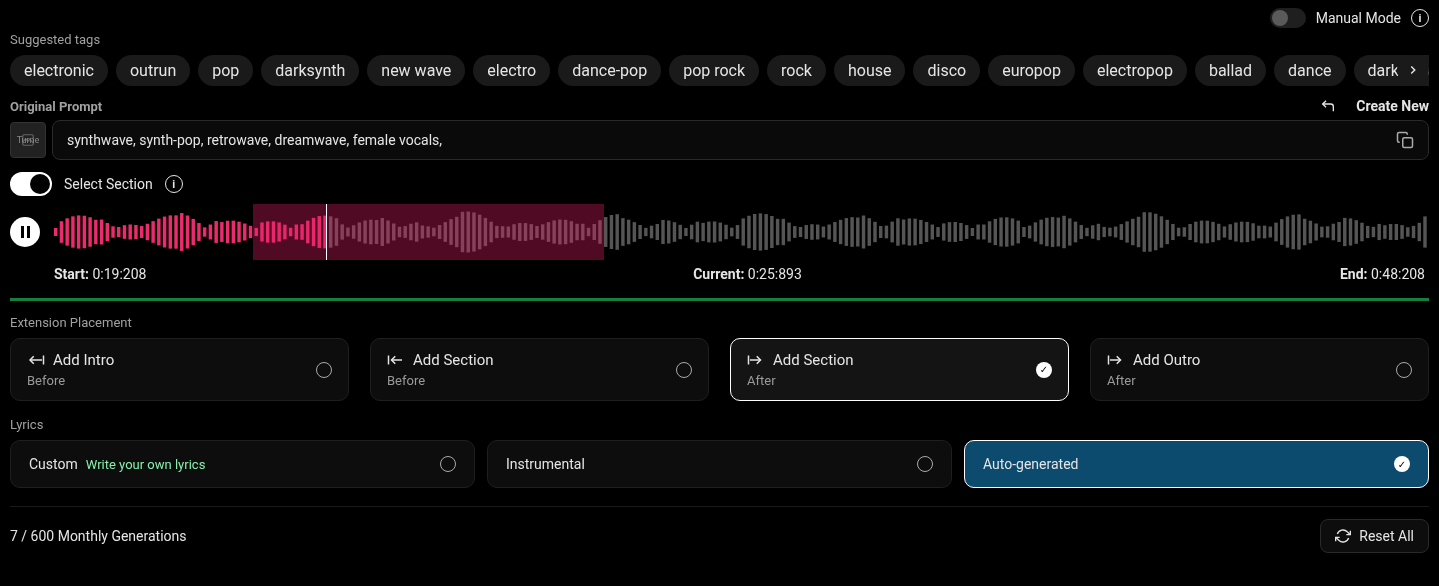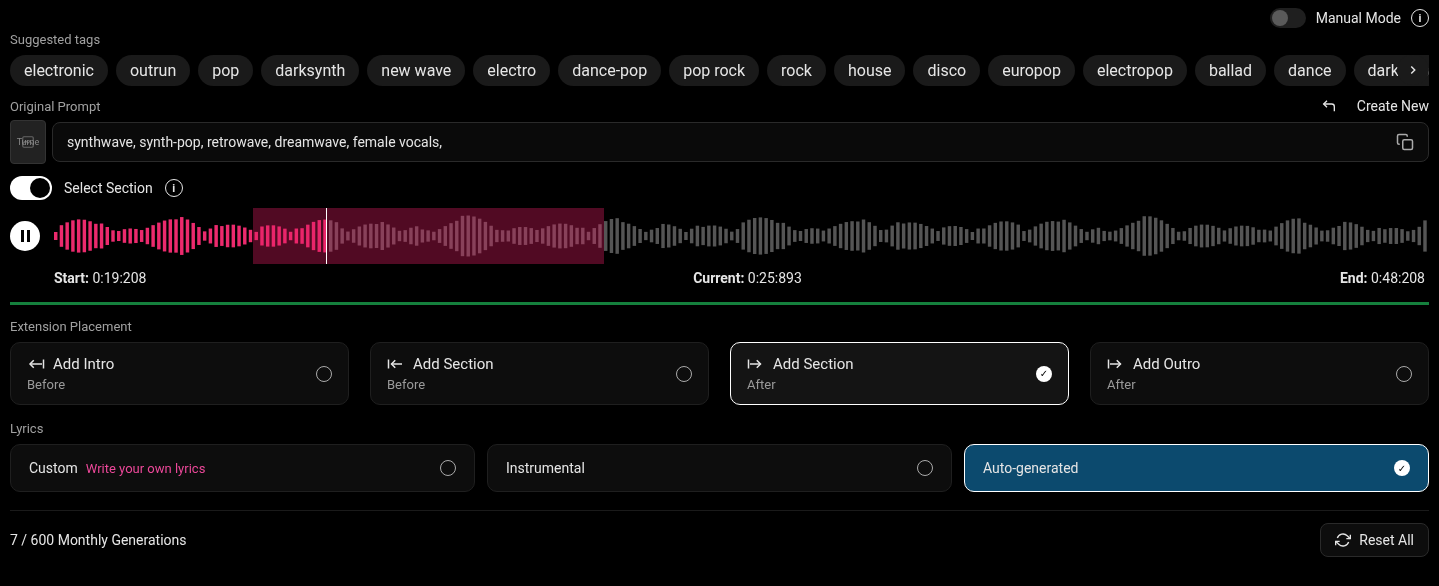--- a/index.html
+++ b/index.html
@@ -26,24 +26,24 @@
   .tags { display:flex; gap:8px; overflow:hidden; padding-right:40px; margin-bottom:12px; }
   .tag {
     background:#1a1a1a; color:#e5e5e5; border-radius:16px; padding:6px 14px; font-size:16px; white-space:nowrap; cursor:pointer;
   }
   .tag.faded { color:#555; }
   .tag-arrow {
     position:absolute; right:0; top:0; width:32px; height:30px; background:#1a1a1a; border-radius:16px;
     display:flex; align-items:center; justify-content:center; cursor:pointer;
   }
   
-  .prompt-header { display:flex; justify-content:space-between; align-items:flex-end; margin-bottom:6px; }
+  .prompt-header { display:flex; justify-content:space-between; align-items:flex-end; margin-bottom:6px;font-weight:bold; }
   .create-new { display:flex; align-items:center; gap:20px; cursor:pointer; font-size:14px; }
   .prompt-row { display:flex; align-items:center; gap:6px; margin-bottom:12px; }
-  .thumb { width:36px; height:44px; background:#222; border:1px solid #333; border-radius:4px; font-size:9px; color:#888; overflow:hidden; display:flex; align-items:center; justify-content:center; }
+  .thumb { width:36px; height:36px; background:#222; border:1px solid #333; border-radius:4px; font-size:9px; color:#888; overflow:hidden; display:flex; align-items:center; justify-content:center; }
   .prompt-box {
     flex:1; background:#0a0a0a; border:1px solid #2a2a2a; border-radius:8px; padding:10px 14px; display:flex; align-items:center; justify-content:space-between;
   }
   .copy-icon { cursor:pointer; }
   
   .section-toggle { display:flex; align-items:center; gap:12px; margin-bottom:8px; }
   .toggle-on {
     width:42px; height:24px; background:#fff; border-radius:14px; position:relative; cursor:pointer;
   }
   .toggle-on::after { content:""; position:absolute; right:2px; top:2px; width:20px; height:20px; border-radius:50%; background:#000; }
@@ -74,21 +74,21 @@
   .card-sub { color:#9a9a9a; font-size:13px; }
   .radio-empty { width:16px; height:16px; border:1.5px solid #aaa; border-radius:50%; }
   .radio-check { width:16px; height:16px; background:#fff; border-radius:50%; display:flex; align-items:center; justify-content:center; color:#000; font-size:10px; }
   
   .lyrics-cards { display:flex; gap:12px; margin-bottom:18px; }
   .lcard {
     flex:1; background:#0d0d0d; border:1px solid #1f1f1f; border-radius:10px; padding:14px 18px;
     display:flex; align-items:center; justify-content:space-between; cursor:pointer; min-height:48px;
   }
   .lcard.selected { border-color:#fff; background:#0c4a6e; }
-  .lcard-hint { color:#ec4899; font-size:13px; margin-left:8px; }
+  .lcard-hint { color:#86efac; font-size:13px; margin-left:8px; }
   
   .footer { display:flex; align-items:center; justify-content:space-between; border-top:1px solid #1a1a1a; padding-top:12px; }
   .reset-btn {
     display:flex; align-items:center; gap:8px; background:#0d0d0d; border:1px solid #2a2a2a; border-radius:8px; padding:8px 14px; cursor:pointer;
   }
   svg { display:block; }
 </style>
 </head>
 <body>
 

